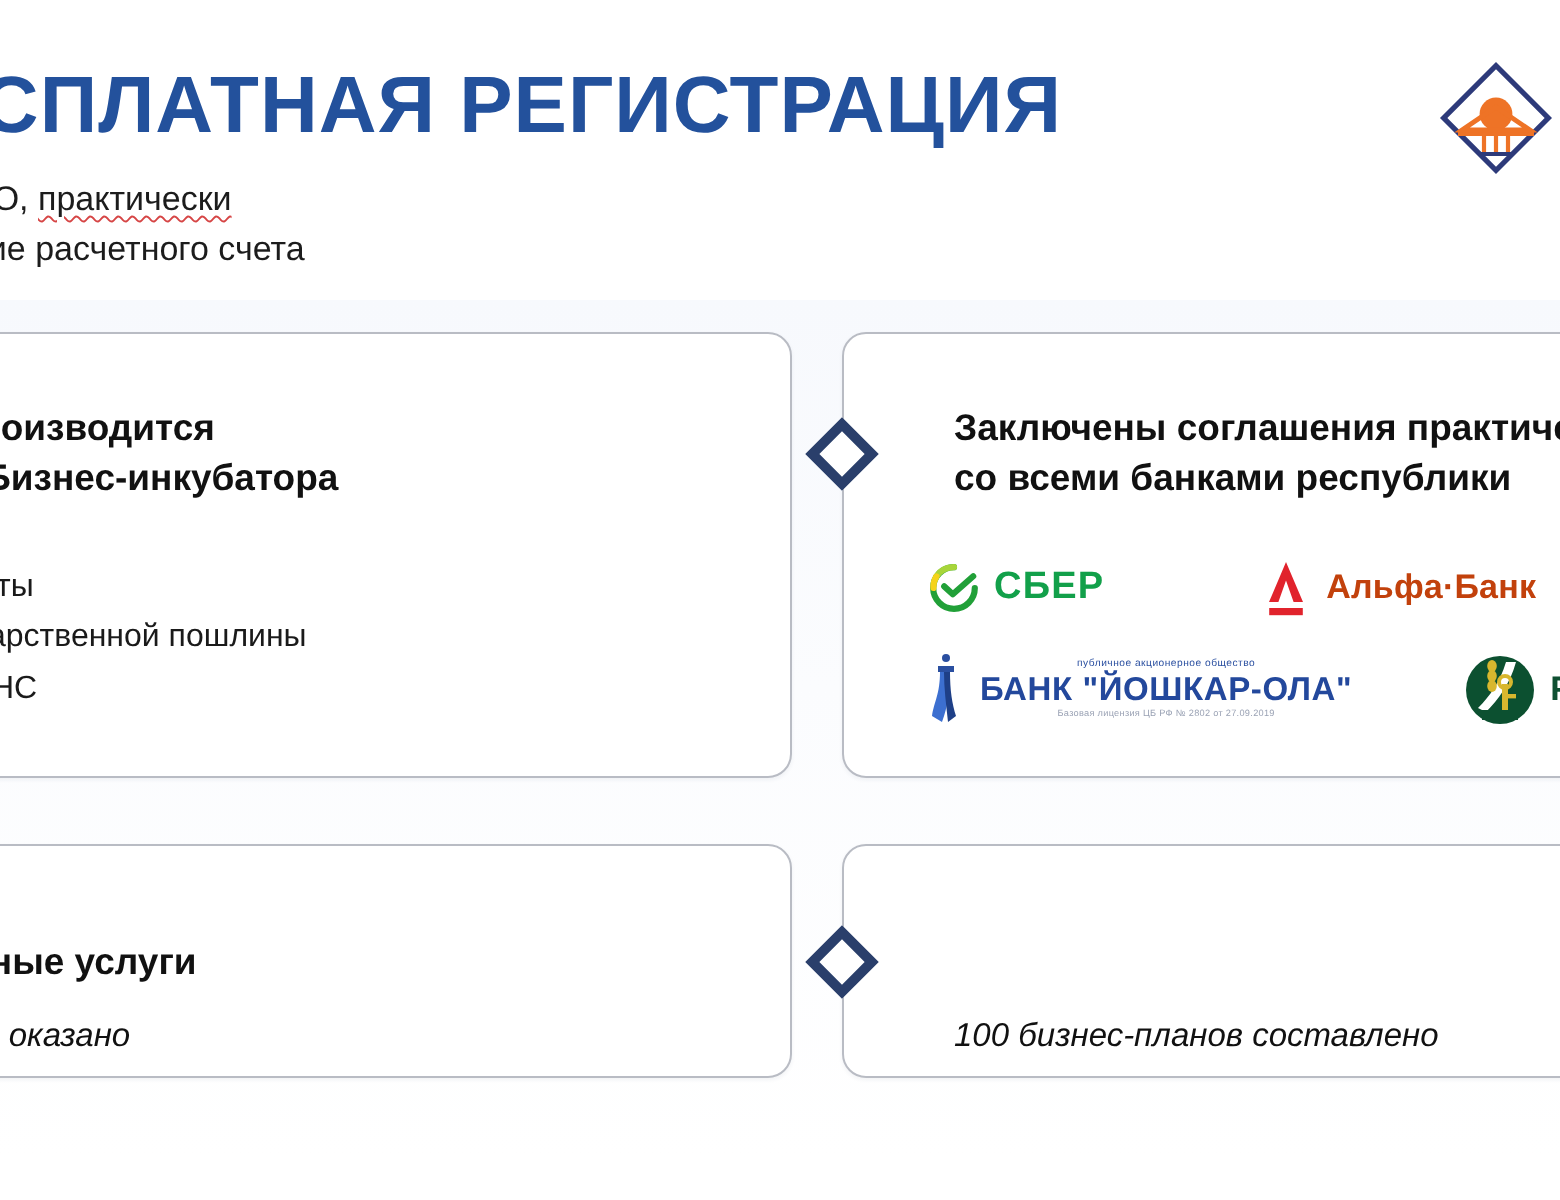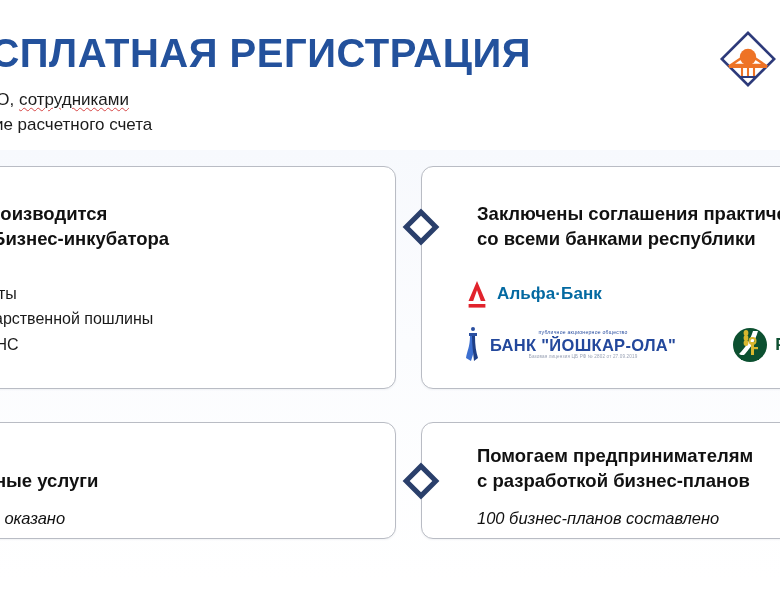--- a/index.html
+++ b/index.html
@@ -170,21 +170,21 @@
     font-weight: 700;
     color: #12a04a;
     letter-spacing: 0.6px;
   }
 
   
   .alfa-mark { width: 26px; height: 30px; flex: 0 0 26px; }
   .alfa-text {
     font-size: 17px;
     font-weight: 700;
-    color: #0369a1;
+    color: #c2410c;
     letter-spacing: 0.1px;
   }
 
   
   .yola { position: relative; display: flex; align-items: center; gap: 6px; }
   .yola-mark { width: 22px; height: 40px; flex: 0 0 22px; }
   .yola-body { position: relative; }
   .yola-micro-top {
     font-size: 5.1px;
     color: #2a4fa0;
@@ -228,21 +228,21 @@
 <div class="slide">
 
   <div class="bg-wash"></div>
 
   <div class="header">
 
     <div class="title">БЕСПЛАТНАЯ РЕГИСТРАЦИЯ</div>
 
     <div class="subtitle-block">
       <div class="subtitle-line">
-        <span>ИП, ООО, </span><span class="spellcheck">сотрудниками</span>
+        <span>ИП, ООО, </span><span class="spellcheck">практически</span>
       </div>
       <div class="subtitle-line">Открытие расчетного счета</div>
     </div>
 
     <div class="emblem">
       <svg viewBox="0 0 62 62" width="62" height="62" aria-hidden="true">
         <rect x="12.5" y="12.5" width="37" height="37" transform="rotate(45 31 31)" fill="none" stroke="#2d3a7a" stroke-width="2.6"></rect>
         <circle cx="31" cy="29" r="8.2" fill="#ee7326"></circle>
         <path d="M12 37 L31 37 L50 37 L50 40 L31 40 L12 40 Z" fill="#ee7326"></path>
         <path d="M14 37 L31 25.5 L48 37 Z" fill="none" stroke="#ee7326" stroke-width="2.4"></path>
@@ -271,20 +271,31 @@
     </div>
 
     <div class="card tr">
       <div class="card-heading" style="left:55px; top:34px;">
         <div>Заключены соглашения практически</div>
         <div>со всеми банками республики</div>
       </div>
 
       <div class="logo-row" style="left:42px; top:112px; gap:78px;">
 
+        <div class="logo">
+          <span class="sber-mark">
+            <svg viewBox="0 0 26 26" width="26" height="26" aria-hidden="true">
+              <path d="M13 2.6 A10.4 10.4 0 1 0 23.4 13" fill="none" stroke="#21a038" stroke-width="3.1" stroke-linecap="round"></path>
+              <path d="M13 2.6 A10.4 10.4 0 0 0 4.2 7.2" fill="none" stroke="#a8d53a" stroke-width="3.1" stroke-linecap="round"></path>
+              <path d="M4.2 7.2 A10.4 10.4 0 0 0 2.7 13" fill="none" stroke="#f5d31a" stroke-width="3.1" stroke-linecap="round"></path>
+              <path d="M8.1 12.2 L12.4 16.1 L22.6 7.1" fill="none" stroke="#21a038" stroke-width="3.1" stroke-linecap="round" stroke-linejoin="round"></path>
+            </svg>
+          </span>
+          <span class="sber-text">СБЕР</span>
+        </div>
 
         <div class="logo">
           <span class="alfa-mark">
             <svg viewBox="0 0 26 30" width="26" height="30" aria-hidden="true">
               <path d="M13 2 L21.5 22 L16.8 22 L13 11.2 L9.2 22 L4.5 22 Z" fill="#e1232c"></path>
               <rect x="4.6" y="25" width="16.8" height="3.6" fill="#e1232c"></rect>
             </svg>
           </span>
           <span class="alfa-text">Альфа·Банк</span>
         </div>
@@ -332,23 +343,19 @@
 
     <div class="card bl">
       <div class="card-heading" style="left:30px; top:20px;">
         <div>Оказываем</div>
         <div>консультационные услуги</div>
       </div>
       <div class="card-metric" style="left:30px; top:86px;">670 консультаций оказано</div>
     </div>
 
     <div class="card br">
-      <div class="card-heading" style="left:55px; top:20px;">
-        <div>Помогаем предпринимателям</div>
-        <div>с разработкой бизнес-планов</div>
-      </div>
       <div class="card-metric" style="left:55px; top:86px;">100 бизнес-планов составлено</div>
     </div>
 
     <div class="diamond d-tr"></div>
     <div class="diamond d-br"></div>
   </div>
 </div>
 
 </body></html>

